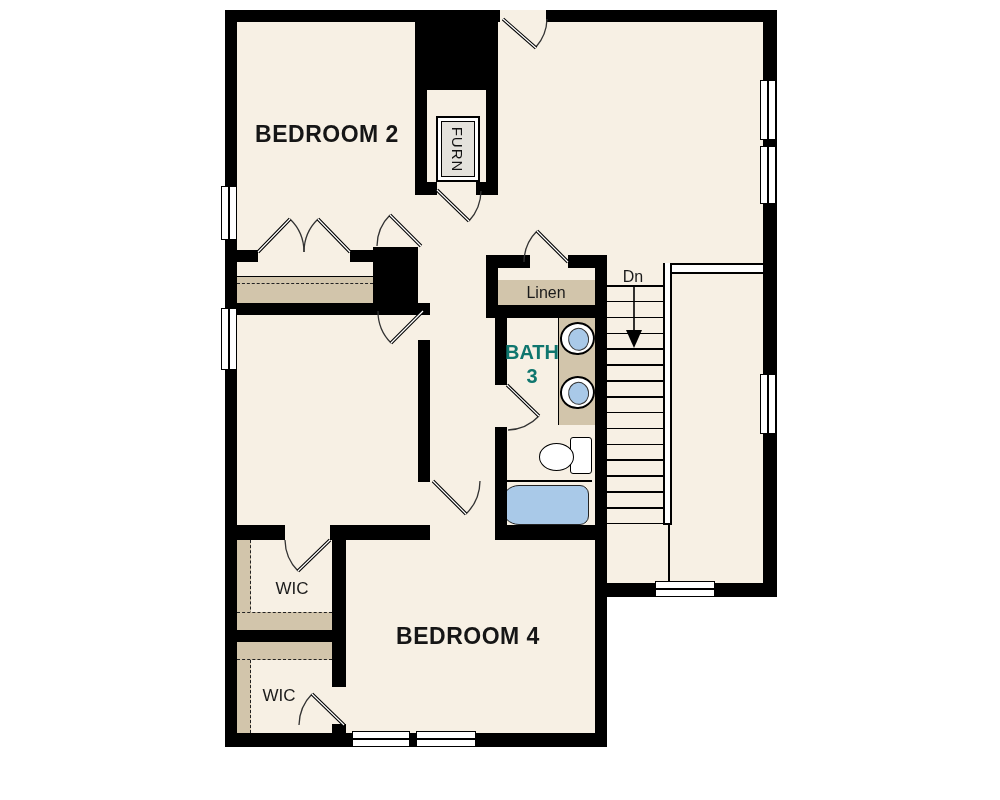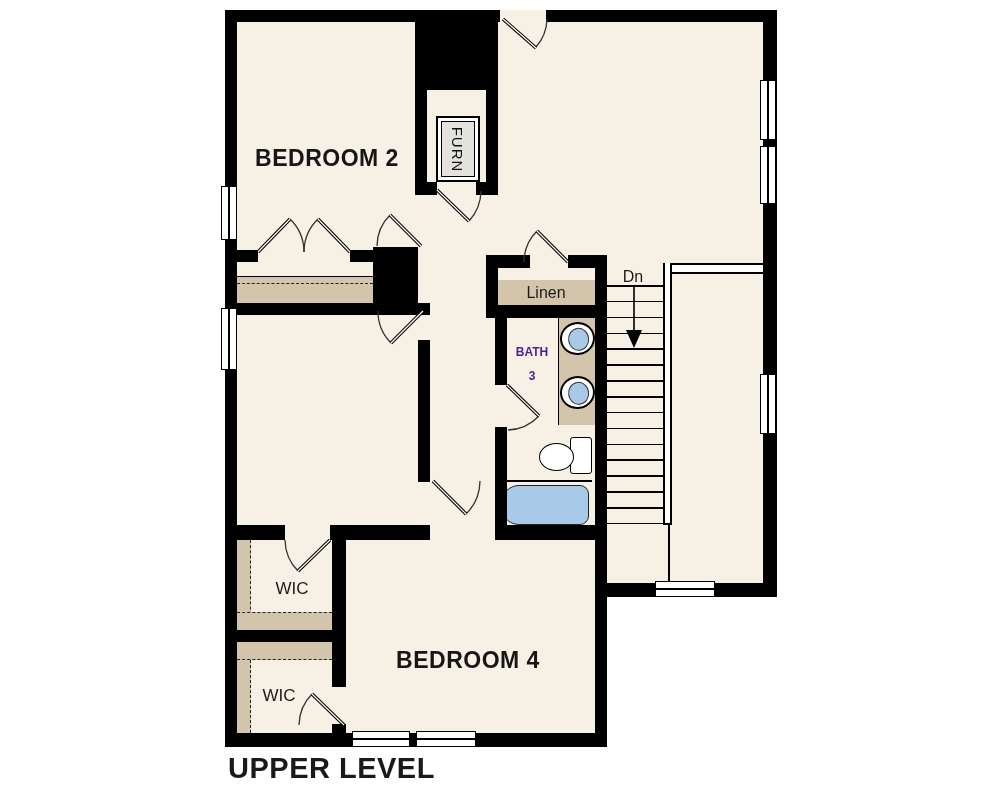--- a/index.html
+++ b/index.html
@@ -6,25 +6,25 @@
   #canvas{position:relative;width:1000px;height:800px;background:#ffffff;overflow:hidden;
           font-family:"Liberation Sans", sans-serif;}
   .floor{position:absolute;background:#F7F0E4;}
   .w{position:absolute;background:#000;}
   .thin{position:absolute;background:#000;}
   .tan{position:absolute;background:#D2C5AB;box-sizing:border-box;}
   .win{position:absolute;background:#fff;border:1.5px solid #000;box-sizing:border-box;z-index:6;}
   .win.v::after{content:'';position:absolute;top:0;bottom:0;left:50%;width:1.5px;margin-left:-0.75px;background:#000;}
   .win.h::after{content:'';position:absolute;left:0;right:0;top:50%;height:1.5px;margin-top:-0.75px;background:#000;}
   .rlabel{position:absolute;transform:translate(-50%,-50%);font-weight:bold;font-size:23px;
-          color:#161616;letter-spacing:0.5px;white-space:nowrap;z-index:9;margin-top:24px;}
+          color:#161616;letter-spacing:0.5px;white-space:nowrap;z-index:9;}
   .slabel{position:absolute;transform:translate(-50%,-50%);font-size:16px;color:#1b1b1b;
           white-space:nowrap;z-index:9;}
-  .blabel{position:absolute;transform:translate(-50%,-50%);font-weight:bold;font-size:12px;
-          color:#4c1d95;white-space:nowrap;z-index:9;}
+  .blabel{position:absolute;transform:translate(-50%,-50%);font-weight:bold;font-size:20px;
+          color:#0f766e;white-space:nowrap;z-index:9;}
   .otb{position:absolute;text-align:center;font-size:15px;color:#1b1b1b;line-height:18px;z-index:9;}
   #title{position:absolute;left:228px;top:752px;font-weight:bold;font-size:29px;color:#1a1a1a;
          letter-spacing:0.5px;z-index:9;}
   .rail{position:absolute;background:#fff;box-sizing:border-box;z-index:5;}
   #stair-treads{position:absolute;left:607px;top:285px;width:56px;height:240px;z-index:2;
     background:repeating-linear-gradient(180deg,#000 0px,#000 1.6px,rgba(0,0,0,0) 1.6px,rgba(0,0,0,0) 15.85px);}
   .fixture{position:absolute;background:#fff;border:1.5px solid #000;box-sizing:border-box;z-index:3;}
   #tub{position:absolute;left:501px;top:485px;width:88px;height:40px;background:#A9C9E8;
        border:1.5px solid #222;box-sizing:border-box;z-index:3;
        border-radius:18px 9px 9px 18px;}
@@ -185,15 +185,14 @@
   </svg>
 
   <div class="rlabel" style="left:327px;top:134px">BEDROOM 2</div>
   <div class="rlabel" style="left:468px;top:636px">BEDROOM 4</div>
   <div class="blabel" style="left:532px;top:352px">BATH</div>
   <div class="blabel" style="left:532px;top:376px">3</div>
   <div class="slabel" style="left:546px;top:293px">Linen</div>
   <div class="slabel" style="left:292px;top:589px;font-size:17px">WIC</div>
   <div class="slabel" style="left:279px;top:696px;font-size:17px">WIC</div>
   <div class="slabel" style="left:633px;top:277px">Dn</div>
-  <div id="title">UPPER LEVEL</div>
 
 </div>
 
 </body></html>

